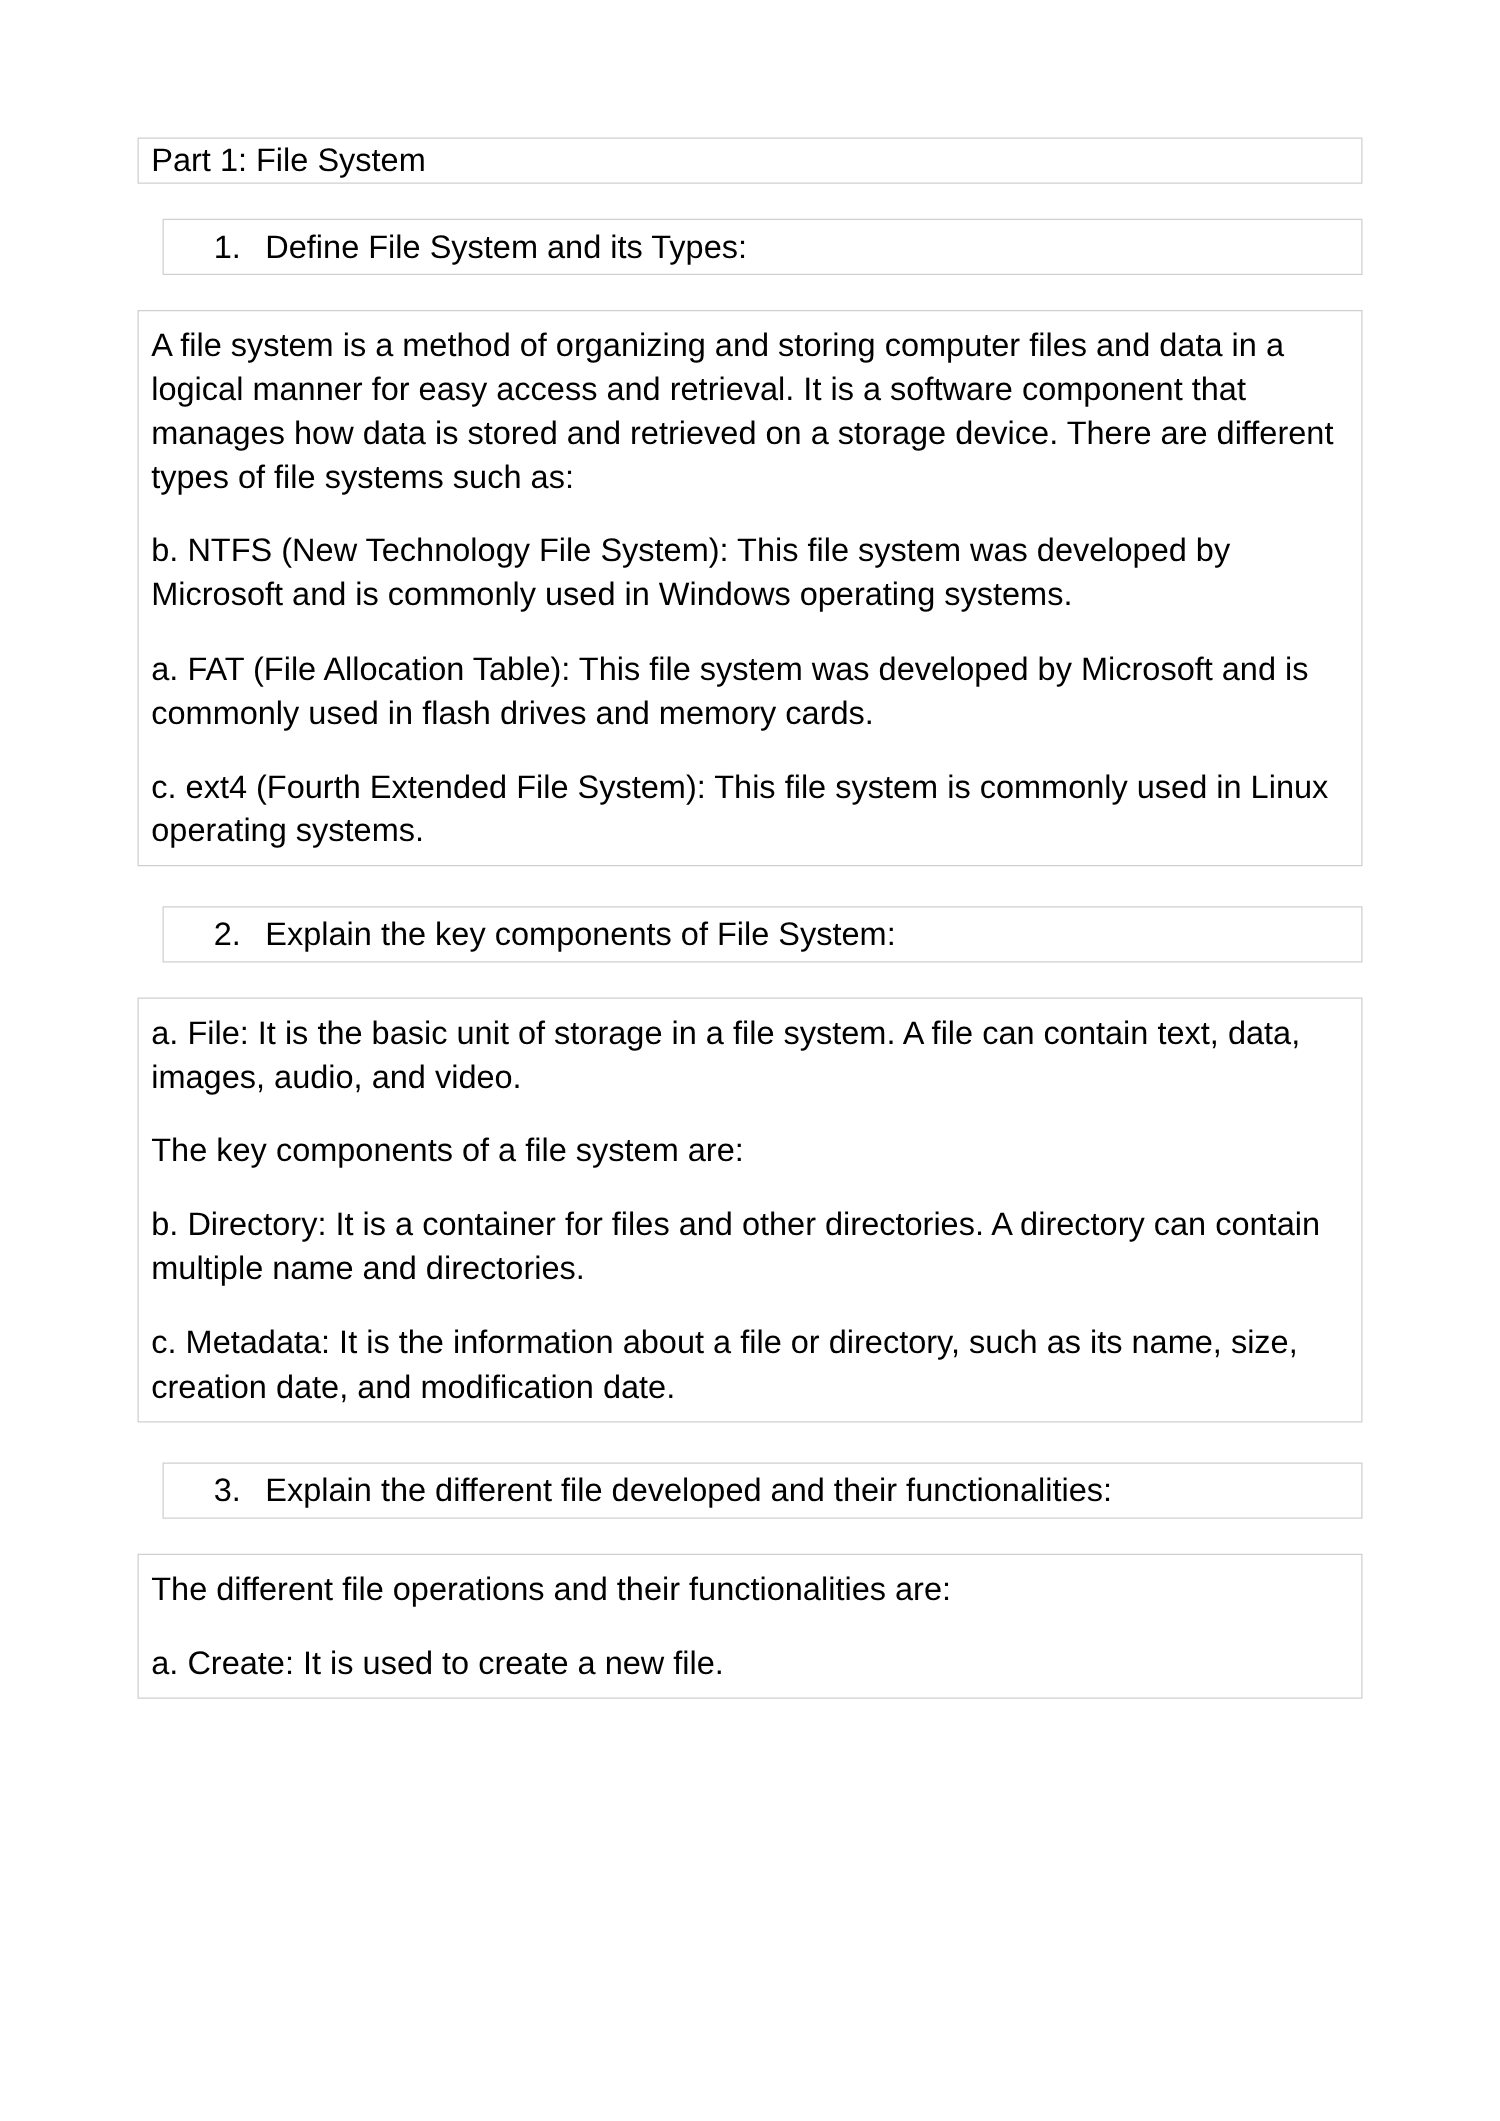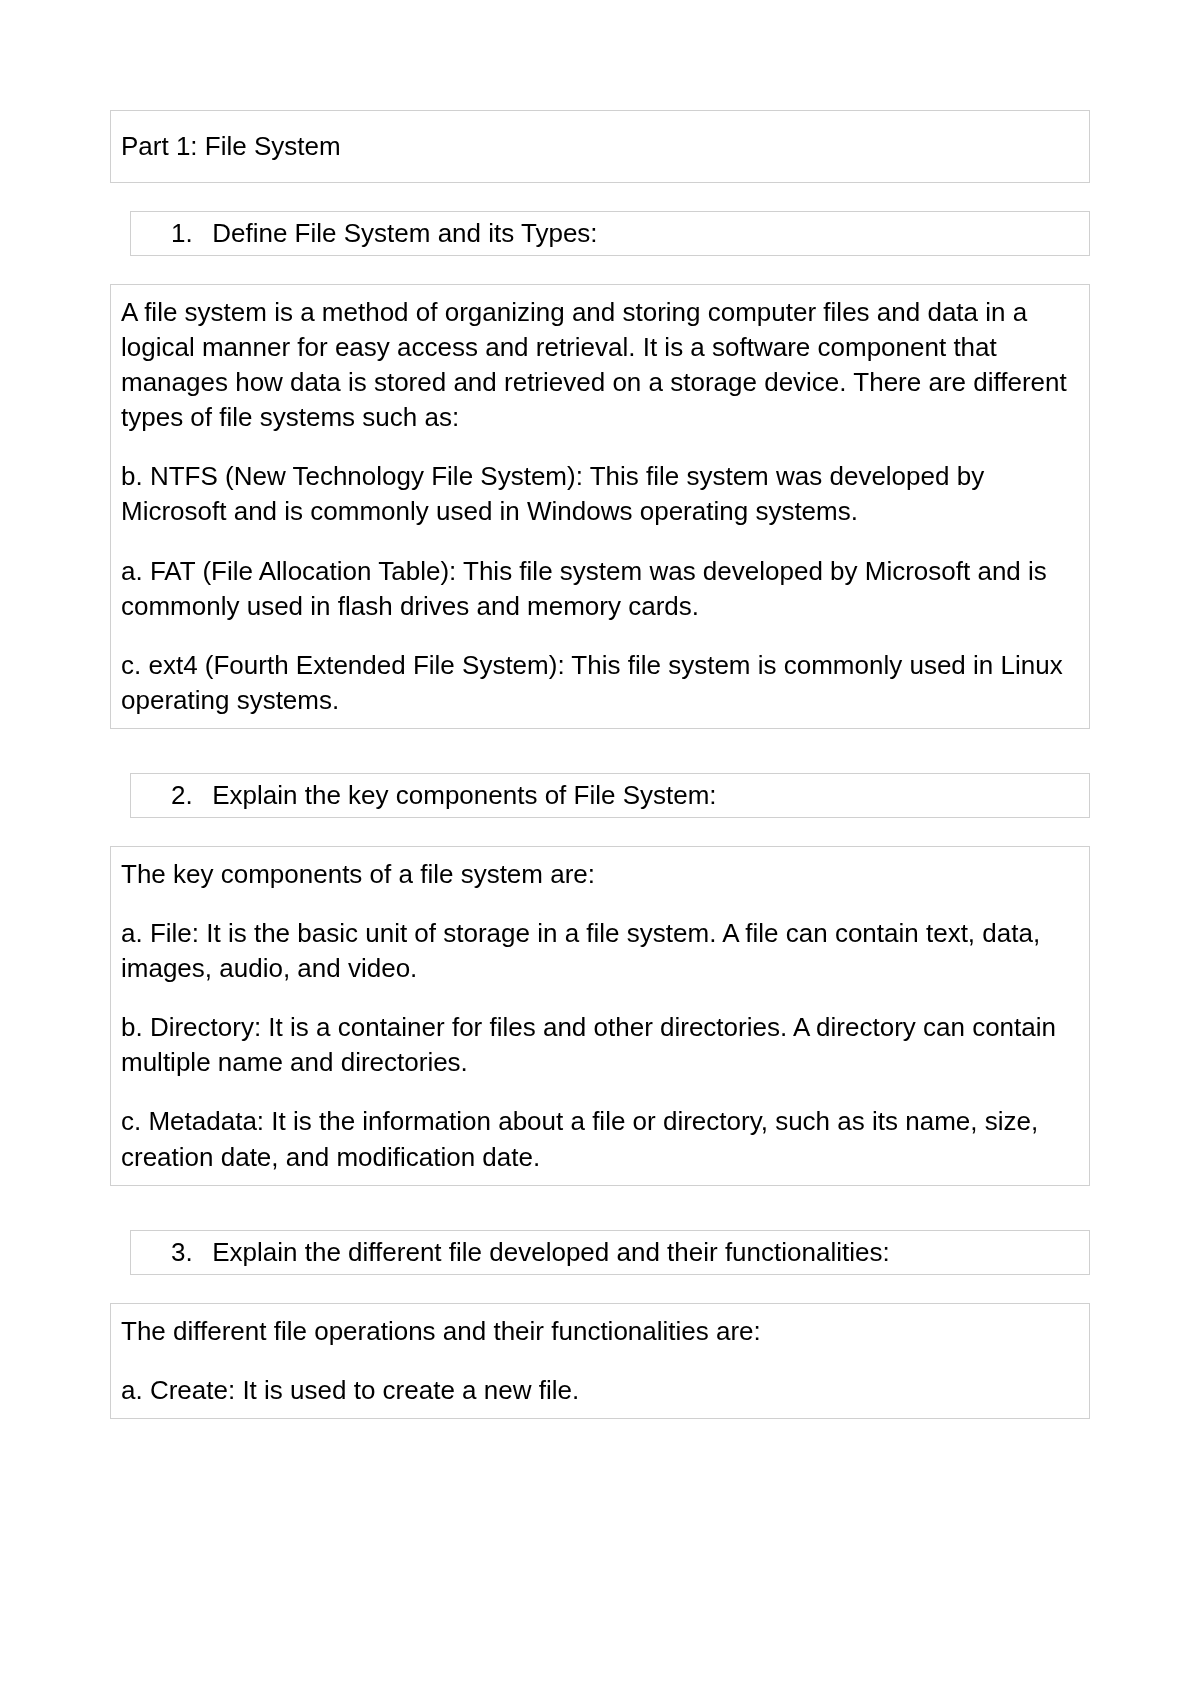--- a/index.html
+++ b/index.html
@@ -9,21 +9,21 @@
     }
     body {
       font-family: 'Segoe UI', Tahoma, Geneva, Verdana, sans-serif;
       background: #ffffff;
       padding: 110px 110px 60px 110px;
       width: 1200px;
       color: #000000;
     }
     .block {
       border: 1px solid #d0d0d0;
-      padding: 20px 10px;
+      padding: 2px 10px;
       margin-bottom: 18px;
     }
     .title-block {
       font-size: 26px;
       margin-bottom: 28px;
     }
     .numbered-item {
       border: 1px solid #d0d0d0;
       padding: 6px 14px 6px 40px;
       margin-bottom: 28px;
@@ -32,21 +32,21 @@
     }
     .numbered-item .num {
       display: inline-block;
       width: 34px;
     }
     .content-block {
       border: 1px solid #d0d0d0;
       padding: 10px 10px;
       font-size: 26px;
       line-height: 1.35;
-      margin-bottom: 44px;
+      margin-bottom: 32px;
     }
     .content-block p {
       margin-bottom: 24px;
     }
     .content-block p:last-child {
       margin-bottom: 0;
     }
   </style>
 </head>
 <body>
@@ -64,22 +64,22 @@
   <p>a. FAT (File Allocation Table): This file system was developed by Microsoft and is commonly used in flash drives and memory cards.</p>
   <p>c. ext4 (Fourth Extended File System): This file system is commonly used in Linux operating systems.</p>
 </div>
 
 <div class="numbered-item">
   <span class="num">2.</span>
   <span>Explain the key components of File System:</span>
 </div>
 
 <div class="content-block">
+  <p>a. File: It is the basic unit of storage in a file system. A file can contain text, data, images, audio, and video.</p>
   <p>The key components of a file system are:</p>
-  <p>a. File: It is the basic unit of storage in a file system. A file can contain text, data, images, audio, and video.</p>
   <p>b. Directory: It is a container for files and other directories. A directory can contain multiple name and directories.</p>
   <p>c. Metadata: It is the information about a file or directory, such as its name, size, creation date, and modification date.</p>
 </div>
 
 <div class="numbered-item">
   <span class="num">3.</span>
   <span>Explain the different file developed and their functionalities:</span>
 </div>
 
 <div class="content-block">

